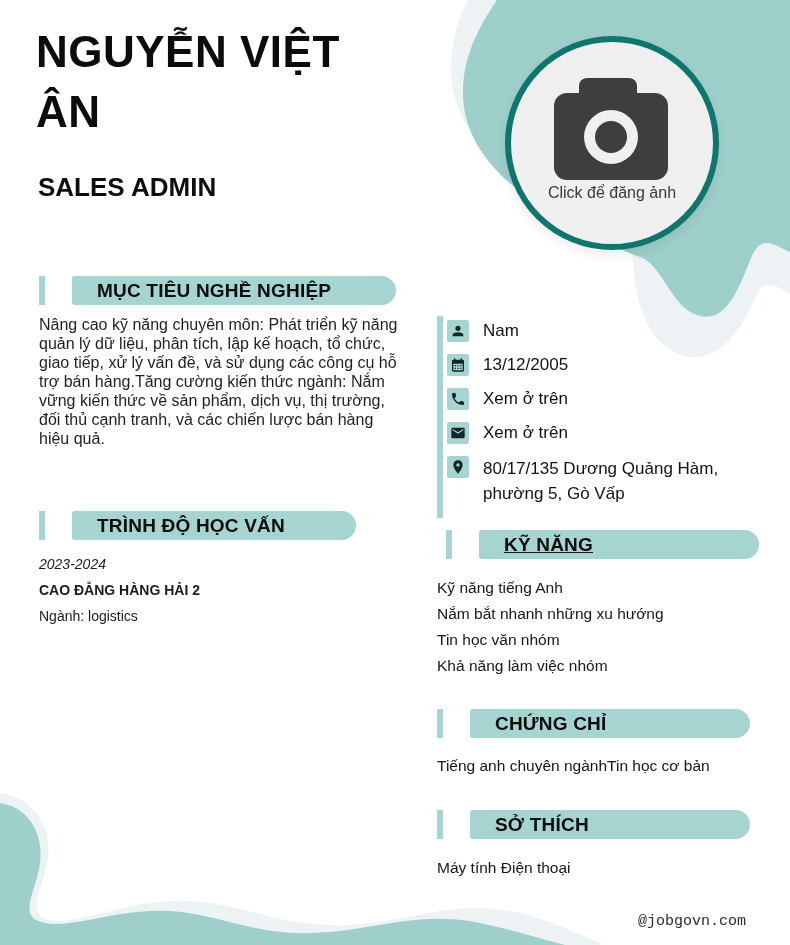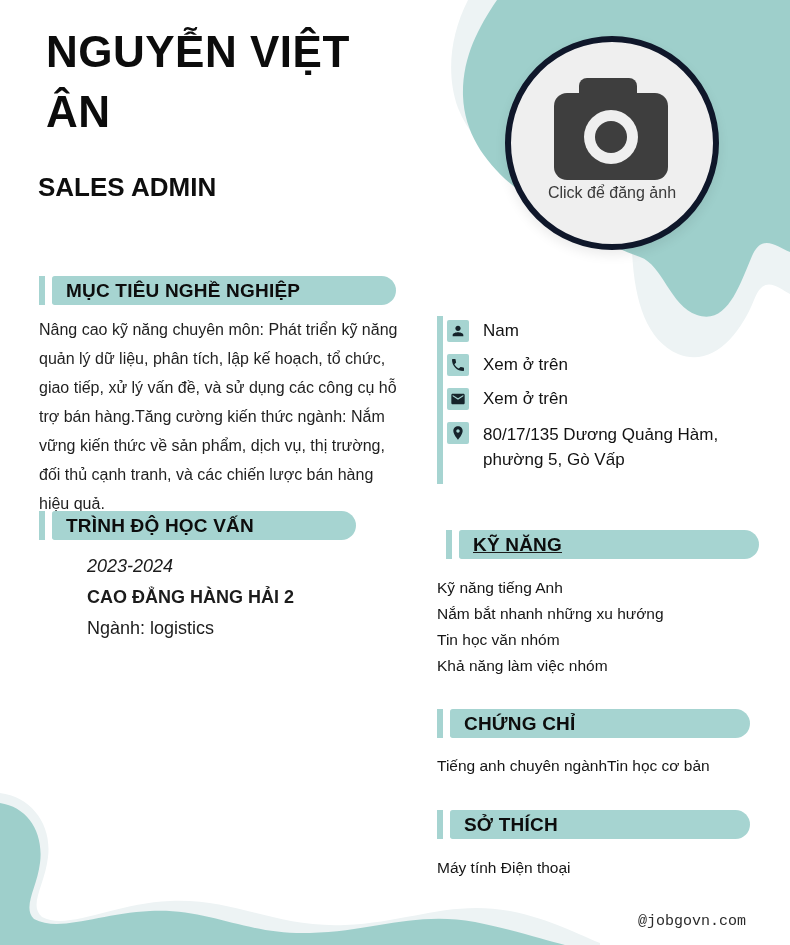--- a/index.html
+++ b/index.html
@@ -21,63 +21,63 @@
 
   
   #blob-top-right, #blob-bottom-left { position: absolute; z-index: 0; }
   #blob-top-right { top: 0; right: 0; }
   #blob-bottom-left { bottom: 0; left: 0; }
 
   
   #photo-circle {
     position: absolute; left: 505px; top: 36px; z-index: 2;
     width: 214px; height: 214px; border-radius: 50%;
-    background: #efefef; border: 6px solid #0f172a;
+    background: #efefef; border: 6px solid #0f766e;
     box-shadow: 0 5px 12px rgba(0,0,0,0.08);
     display: flex; flex-direction: column; align-items: center;
     cursor: pointer;
   }
   #photo-circle .camera { margin-top: 36px; }
   #photo-circle .photo-label {
     margin-top: 4px; font-size: 16px; color: #3a3a3a;
   }
 
   
   #name {
-    position: absolute; left: 46px; top: 22px; width: 340px; z-index: 1;
+    position: absolute; left: 36px; top: 22px; width: 340px; z-index: 1;
     font-size: 44px; line-height: 1.36; font-weight: bold;
     color: #0c0c0c; letter-spacing: 0.5px;
   }
   #job-title {
     position: absolute; left: 38px; top: 172px; z-index: 1;
     font-size: 26px; font-weight: bold; color: #0e0e0e;
   }
 
   
   .section-header {
     position: absolute; z-index: 1;
     display: flex; align-items: stretch; height: 29px;
   }
   .accent-bar { width: 6px; background: var(--teal); margin-right: 7px; }
   .pill {
     flex: 1; background: var(--teal);
     border-radius: 3px 16px 16px 3px;
     display: flex; align-items: center;
-    padding-left: 14px;
+    padding-left: 25px;
     font-size: 19px; font-weight: bold; color: #0d0d0d;
-    letter-spacing: 0.2px; white-space: nowrap;
+    letter-spacing: 0.2px; white-space: nowrap; margin-left: 20px;
   }
 
   
   #objective-body {
     position: absolute; left: 39px; top: 315px; width: 364px; z-index: 1;
-    font-size: 16px; line-height: 29px; color: #1f1f1f;
+    font-size: 16px; line-height: 19px; color: #1f1f1f;
   }
   #education-body { position: absolute; left: 39px; top: 556px; z-index: 1; }
-  #education-body p { font-size: 18px; margin-bottom: 10px; margin-left: 48px; }
+  #education-body p { font-size: 14px; margin-bottom: 10px; }
   #education-body .edu-period { font-style: italic; }
   #education-body .edu-school { font-weight: bold; }
 
   
   #info-block {
     position: absolute; left: 437px; top: 316px; width: 316px; z-index: 1;
     display: flex;
   }
   #info-block .vbar { width: 6px; background: var(--teal); margin-right: 4px; }
   #info-list { flex: 1; padding-top: 4px; }
@@ -164,20 +164,28 @@
       <span class="info-icon">
         <svg width="16" height="16" viewBox="0 0 24 24" fill="#15232a">
             <path d="M12 12c2.2 0 4-1.8 4-4s-1.8-4-4-4-4 1.8-4 4 1.8 4 4 4zm0 2c-2.7 0-8 1.3-8 4v2h16v-2c0-2.7-5.3-4-8-4z"></path>
           </svg>
       </span>
       <span class="info-value">Nam</span>
     </div>
     <div class="info-row">
       <span class="info-icon">
         <svg width="16" height="16" viewBox="0 0 24 24" fill="#15232a">
+            <path d="M19 4h-1V2h-2v2H8V2H6v2H5c-1.1 0-2 .9-2 2v14c0 1.1.9 2 2 2h14c1.1 0 2-.9 2-2V6c0-1.1-.9-2-2-2zm0 16H5V10h14v10zM7 12h2v2H7zm4 0h2v2h-2zm4 0h2v2h-2zM7 16h2v2H7zm4 0h2v2h-2zm4 0h2v2h-2z"></path>
+          </svg>
+      </span>
+      <span class="info-value">13/12/2005</span>
+    </div>
+    <div class="info-row">
+      <span class="info-icon">
+        <svg width="16" height="16" viewBox="0 0 24 24" fill="#15232a">
             <path d="M6.6 10.8c1.4 2.8 3.8 5.2 6.6 6.6l2.2-2.2c.3-.3.7-.4 1-.2 1.1.4 2.3.6 3.6.6.6 0 1 .4 1 1V20c0 .6-.4 1-1 1C10.6 21 3 13.4 3 4c0-.6.4-1 1-1h3.5c.6 0 1 .4 1 1 0 1.2.2 2.4.6 3.6.1.3 0 .7-.2 1l-2.3 2.2z"></path>
           </svg>
       </span>
       <span class="info-value">Xem ở trên</span>
     </div>
     <div class="info-row">
       <span class="info-icon">
         <svg width="16" height="16" viewBox="0 0 24 24" fill="#15232a">
             <path d="M20 4H4c-1.1 0-2 .9-2 2v12c0 1.1.9 2 2 2h16c1.1 0 2-.9 2-2V6c0-1.1-.9-2-2-2zm0 4-8 5-8-5V6l8 5 8-5v2z"></path>
           </svg>

